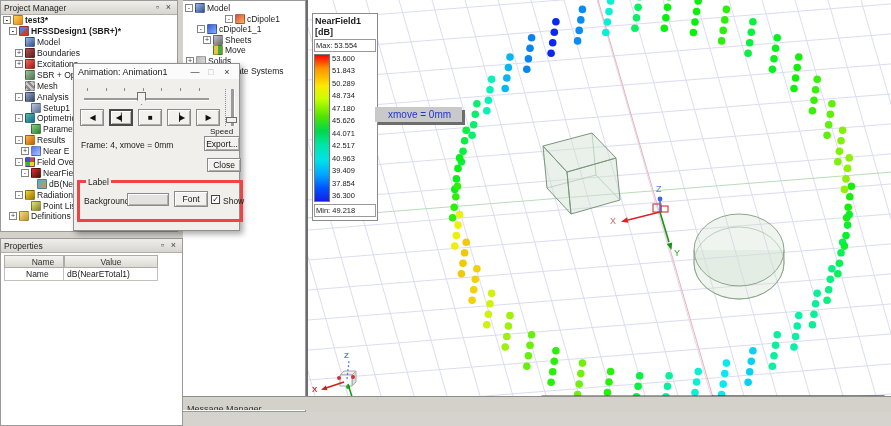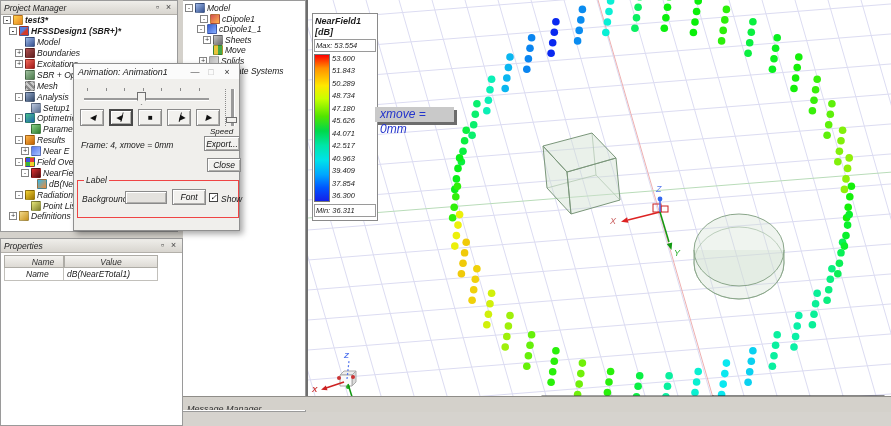--- a/index.html
+++ b/index.html
@@ -1,17 +1,17 @@
 <!DOCTYPE html>
 <html><head>
 <meta charset="utf-8">
 <style>
   html,body{margin:0;padding:0;background:#888;}
   #app{position:relative;width:891px;height:426px;background:#d6d3ce;overflow:hidden;
-       font-family:"Liberation Sans",sans-serif;font-size:9px;color:#1a1a1a;font-style:italic;}
+       font-family:"Liberation Sans",sans-serif;font-size:9px;color:#1a1a1a;}
   
   .panel{position:absolute;background:#fff;border:1px solid #9a9a9a;box-sizing:border-box;}
   .panel-title{height:13px;background:linear-gradient(#efeeea,#d8d5cf);border-bottom:1px solid #b3b0aa;
        display:flex;align-items:center;padding:0 3px;font-size:8.5px;color:#222;}
   .panel-title .tt{flex:1;white-space:nowrap;overflow:hidden;}
   .ticon{width:11px;text-align:center;color:#444;font-size:9px;cursor:default;line-height:11px;}
   
   .tree{position:relative;overflow:hidden;}
   .tree-row{display:flex;align-items:center;white-space:nowrap;font-size:8.5px;}
   .tree-row.bold{font-weight:bold;}
@@ -58,21 +58,21 @@
   #legend{position:absolute;left:4px;top:13px;width:62px;background:#fff;border:1px solid #8a8a8a;
        padding:1px;z-index:5;}
   #legend .lt{font-weight:bold;font-size:9px;line-height:10px;padding:1px 1px 0 1px;}
   .lcell{border:1px solid #9a9a9a;margin:2px 0;font-size:7.5px;padding:1px 1px;background:#fff;white-space:nowrap;}
   #legend-scale{display:flex;margin-top:1px;}
   #legend-bar{width:14px;height:146px;border:1px solid #777;
      background:linear-gradient(180deg,#f00 0%,#ff9000 9%,#ffe800 21%,#c8ff00 30%,#52e400 42%,#00d84a 52%,#00e6a8 62%,#00e2ea 72%,#00a6ff 82%,#0055ff 91%,#1420e8 100%);}
   #legend-vals{display:flex;flex-direction:column;justify-content:space-between;height:146px;
      font-size:7.5px;padding-left:2px;}
   #xmove-label{position:absolute;left:67px;top:107px;width:74px;height:15px;background:#c9c9c9;
-     box-shadow:3px 3px 0 #6d6d6d;color:#2233cc;font-size:12px;line-height:15px;padding-left:5px;z-index:5;}
+     box-shadow:3px 3px 0 #6d6d6d;color:#2233cc;font-size:10px;line-height:15px;padding-left:13px;z-index:5;}
   
   #msg-bar{position:absolute;left:183px;top:396px;width:769px;height:14px;background:#d4d1cb;
      border-top:1px solid #8f8d88;box-sizing:border-box;overflow:hidden;}
   #msg-bar div{margin:7px 0 0 4px;font-size:9px;color:#333;line-height:10px;}
   .split{position:absolute;background:#d4d1cb;}
   
   #anim-dialog{position:absolute;left:73px;top:63px;width:167px;height:168px;background:#f0efec;
      border:1px solid #8f8f8f;box-shadow:3px 3px 6px rgba(0,0,0,.35);z-index:30;box-sizing:border-box;}
   #ad-title{height:15px;background:#fbfbfb;display:flex;align-items:center;padding:0 4px;font-size:9px;}
   #ad-title .tt{flex:1;}
@@ -87,21 +87,21 @@
      font-family:"Liberation Sans",sans-serif;font-size:8.5px;color:#111;display:flex;align-items:center;justify-content:center;box-sizing:border-box;}
   .tbtn{width:24px;height:17px;font-size:8px;letter-spacing:-1px;}
   .tbtn.focused{border:2px solid #4a4a4a;}
   #speed-ticks{position:absolute;left:151px;top:25px;height:37px;width:1px;border-left:1px dotted #8a8a8a;}
   #speed-groove{position:absolute;left:157px;top:25px;width:3px;height:37px;background:#9a9a9a;border-right:1px solid #fff;}
   #speed-thumb{position:absolute;left:152px;top:53px;width:11px;height:6px;background:#f2f1ee;border:1px solid #6f6f6f;box-sizing:border-box;}
   #speed-lab{position:absolute;left:136px;top:63px;font-size:8px;}
   #frame-text{position:absolute;left:7px;top:76px;font-size:8.5px;}
   #export-btn{position:absolute;left:130px;top:72px;width:36px;height:15px;}
   #close-btn{position:absolute;left:133px;top:94px;width:34px;height:14px;}
-  #label-group{position:absolute;left:3px;top:116px;width:160px;height:36px;border:1px solid #ef4444;}
+  #label-group{position:absolute;left:3px;top:116px;width:160px;height:36px;border:3px solid #ef4444;}
   #label-group .gt{position:absolute;top:-6px;left:6px;background:#f0efec;padding:0 2px;font-size:8.5px;}
   #bg-label{position:absolute;left:4px;top:13px;font-size:8.5px;}
   #bg-swatch{position:absolute;left:47px;top:10px;width:42px;height:13px;background:#e4e2de;}
   #font-btn{position:absolute;left:94px;top:8px;width:34px;height:16px;}
   #show-check{position:absolute;left:131px;top:12px;width:9px;height:9px;background:#fff;border:1px solid #444;
      box-sizing:border-box;font-size:8px;line-height:7px;text-align:center;color:#111;}
   #show-label{position:absolute;left:143px;top:13px;font-size:8.5px;}
   text{font-family:"Liberation Sans",sans-serif;}
 </style>
 </head>
@@ -218,41 +218,41 @@
 
   <div class="split" style="left:0;top:232px;width:178px;height:6px;"></div>
 
   <div class="panel" id="mt-panel" style="left:183px;top:0;width:123px;height:412px;border-left:none;">
     <div class="tree" id="mt-tree" style="padding-top:2px;">
         <div class="tree-row" style="height: 10.5px; padding-left: 2px;">
           <span class="expander">-</span>
           <span class="ticn icon-model"></span>
           <span>Model</span>
         </div>
-        <div class="tree-row" style="height: 10.5px; padding-left: 17px;">
+        <div class="tree-row" style="height: 10.5px; padding-left: 17px; justify-content: center;">
           <span class="expander">-</span>
           <span class="ticn icon-component"></span>
           <span>cDipole1</span>
         </div>
         <div class="tree-row" style="height: 10.5px; padding-left: 14px;">
           <span class="expander">-</span>
           <span class="ticn icon-component-instance"></span>
           <span>cDipole1_1</span>
         </div>
         <div class="tree-row" style="height: 10.5px; padding-left: 20px;">
           <span class="expander">+</span>
           <span class="ticn icon-sheets"></span>
           <span>Sheets</span>
         </div>
         <div class="tree-row" style="height: 10.5px; padding-left: 20px;">
           <span class="expander none"></span>
           <span class="ticn icon-move"></span>
           <span>Move</span>
         </div>
-        <div class="tree-row" style="height: 10.5px; padding-left: 16px;">
+        <div class="tree-row" style="height: 10.5px; padding-left: 3px;">
           <span class="expander">+</span>
           <span class="ticn icon-solids"></span>
           <span>Solids</span>
         </div>
         <div class="tree-row" style="height: 10.5px; padding-left: 2px;">
           <span class="expander">+</span>
           <span class="ticn icon-coordinate-systems"></span>
           <span>Coordinate Systems</span>
         </div>
       </div>
@@ -544,21 +544,21 @@
             <div>47.180</div>
             <div>45.626</div>
             <div>44.071</div>
             <div>42.517</div>
             <div>40.963</div>
             <div>39.409</div>
             <div>37.854</div>
             <div>36.300</div>
           </div>
       </div>
-      <div class="lcell">Min: 36.311</div>
+      <div class="lcell">Min: 49.218</div>
     </div>
     <div id="xmove-label">xmove = 0mm</div>
   </div>
 
   <div class="split" style="left:306px;top:408px;width:585px;height:4px;"></div>
 
   <div id="msg-bar">
     <div>Message Manager</div>
   </div>
 

